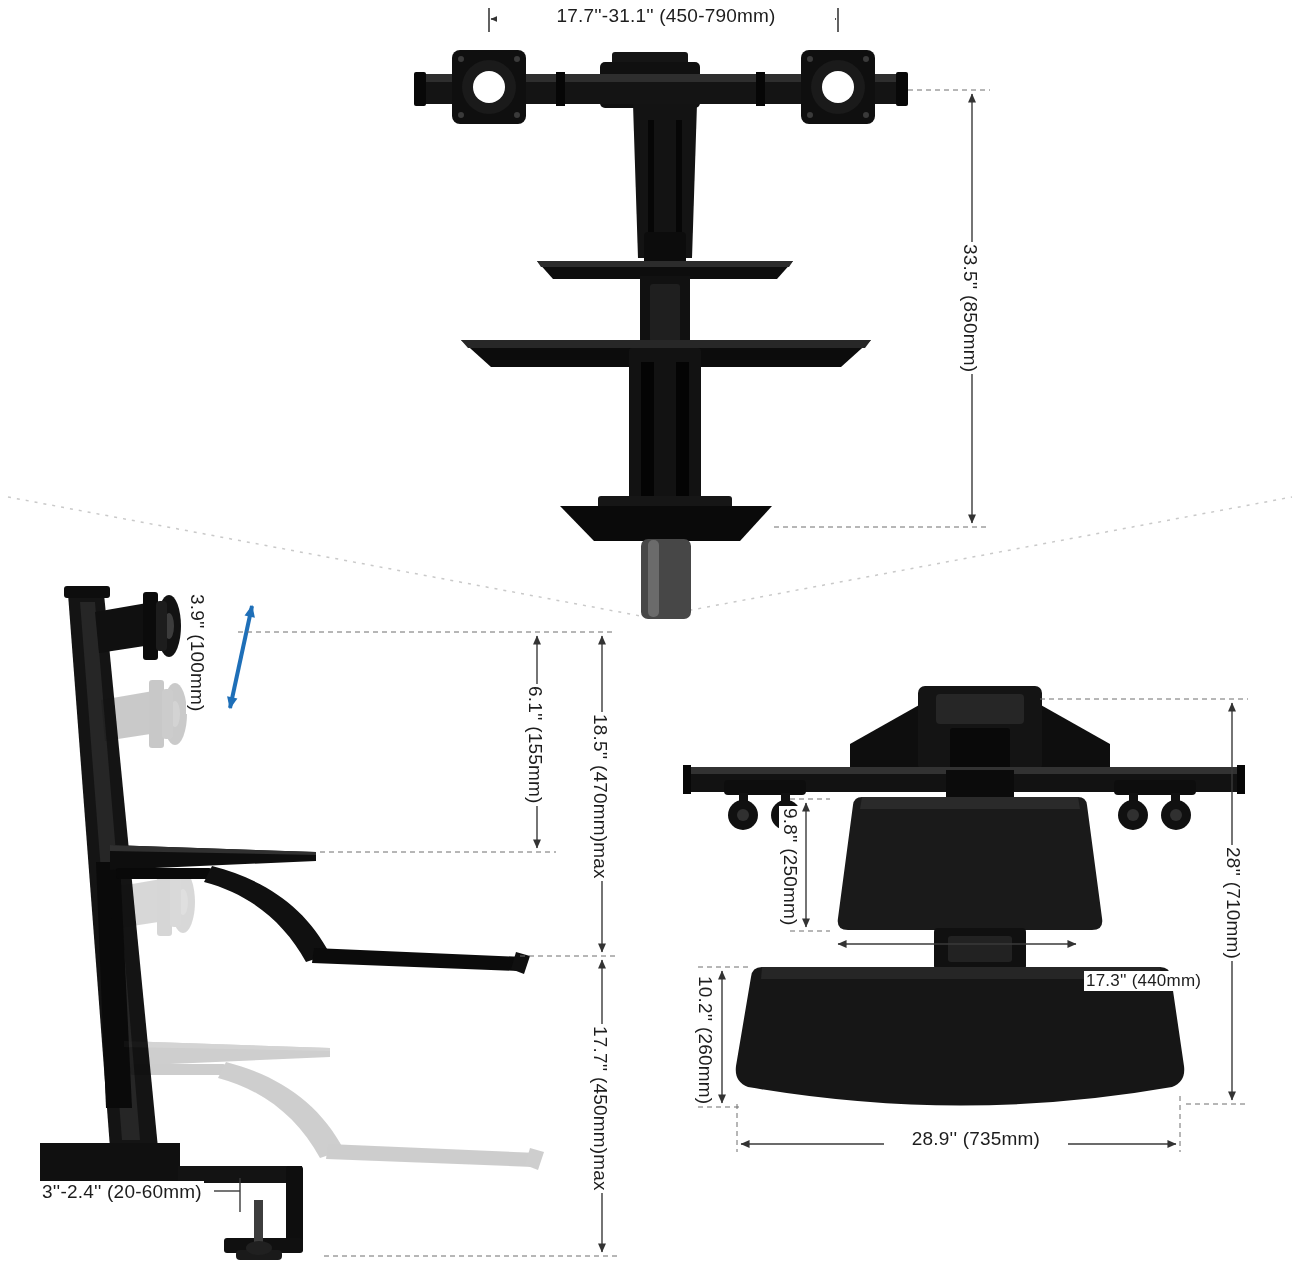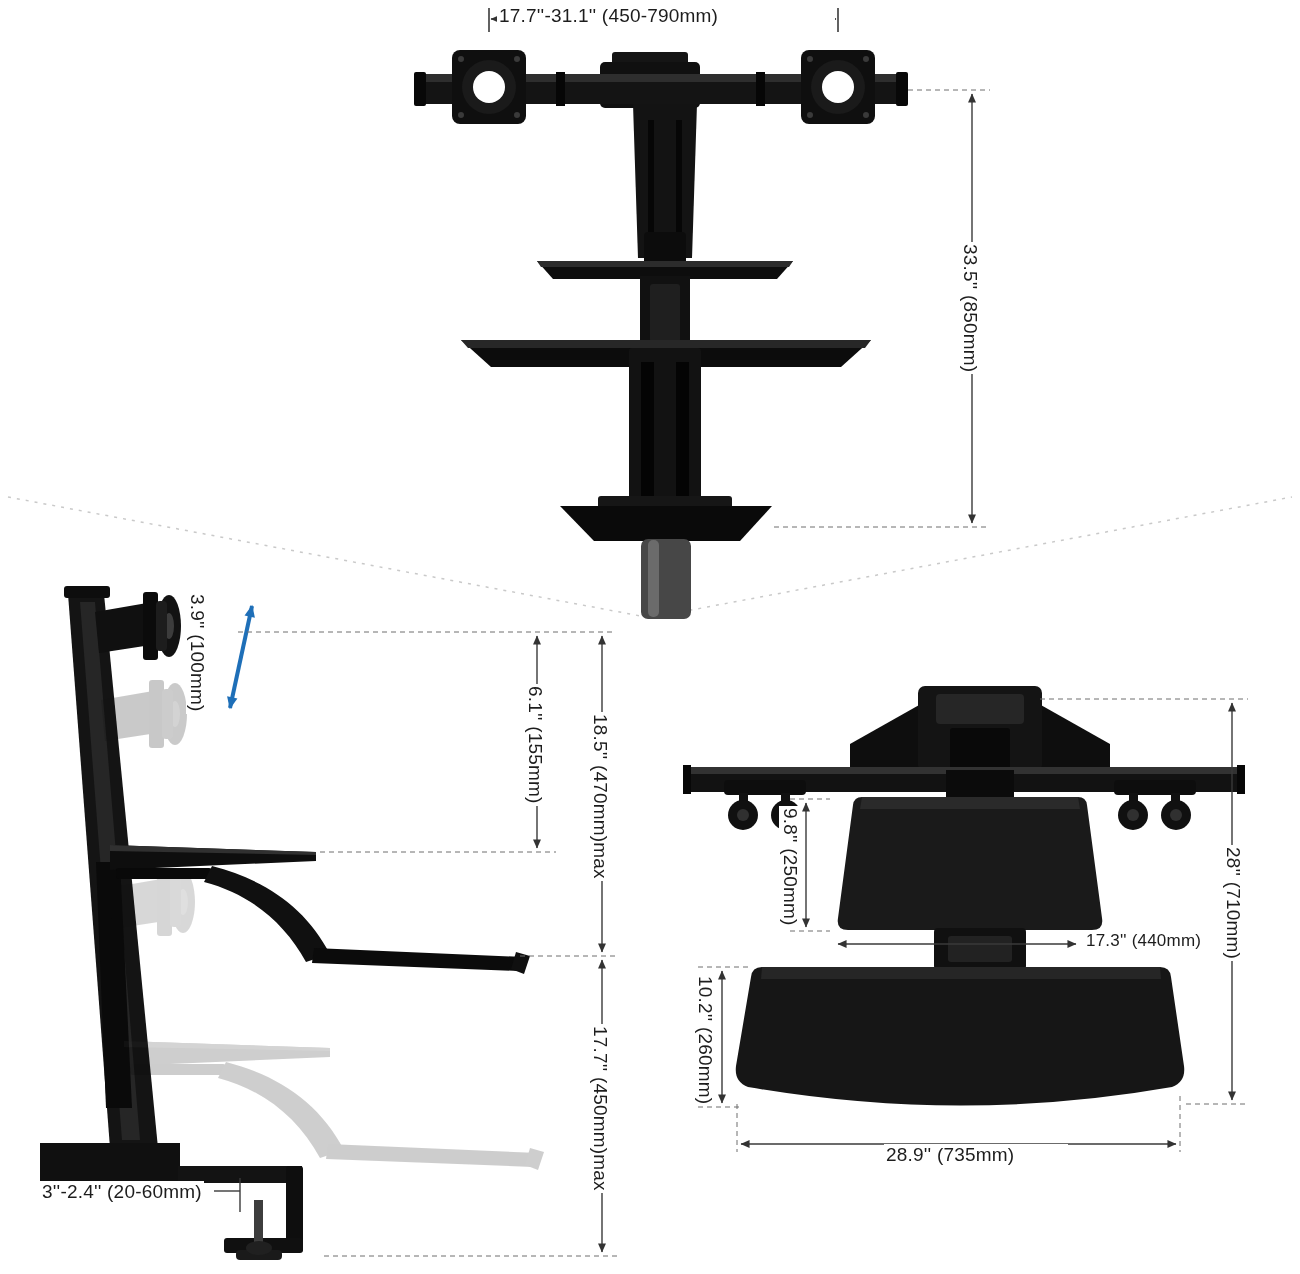--- a/index.html
+++ b/index.html
@@ -33,21 +33,21 @@
     letter-spacing: .2px;
     white-space: nowrap;
     background: #ffffff;
     padding: 0 2px;
     line-height: 1.15;
   }
   .dim-label.v {
     writing-mode: vertical-rl;
     padding: 2px 0;
   }
-  .dim-label.center { }
+  .dim-label.center { text-align: center; }
   .dim-label.sm { font-size: 17px; }
 </style>
 </head>
 <body>
 
 <div id="stage">
 
   <svg id="drawing" width="1300" height="1274" viewBox="0 0 1300 1274" xmlns="http://www.w3.org/2000/svg">
     <defs>
       <marker id="arr" viewBox="0 0 10 10" refX="9.5" refY="5" markerWidth="11" markerHeight="9" orient="auto-start-reverse" markerUnits="userSpaceOnUse">
@@ -255,21 +255,21 @@
   <div class="dim-label v" style="left:524px; top:684px;">6.1'' (155mm)</div>
 
   <div class="dim-label v" style="left:589px; top:712px;">18.5'' (470mm)max</div>
 
   <div class="dim-label v" style="left:589px; top:1024px;">17.7'' (450mm)max</div>
 
   <div class="dim-label" style="left:40px; top:1181px;">3''-2.4'' (20-60mm)</div>
 
   <div class="dim-label v" style="left:779px; top:806px;">9.8'' (250mm)</div>
 
-  <div class="dim-label sm" style="left:1084px; top:931px;">17.3'' (440mm)</div>
+  <div class="dim-label sm" style="left:1084px; top:971px;">17.3'' (440mm)</div>
 
   <div class="dim-label v" style="left:1222px; top:845px;">28'' (710mm)</div>
 
   <div class="dim-label v" style="left:694px; top:974px;">10.2'' (260mm)</div>
 
-  <div class="dim-label center" style="left:884px; top:1128px; width:180px;margin-top:16px;">28.9'' (735mm)</div>
+  <div class="dim-label center" style="left:884px; top:1128px; width:180px;">28.9'' (735mm)</div>
 
 </div>
 
 </body></html>

